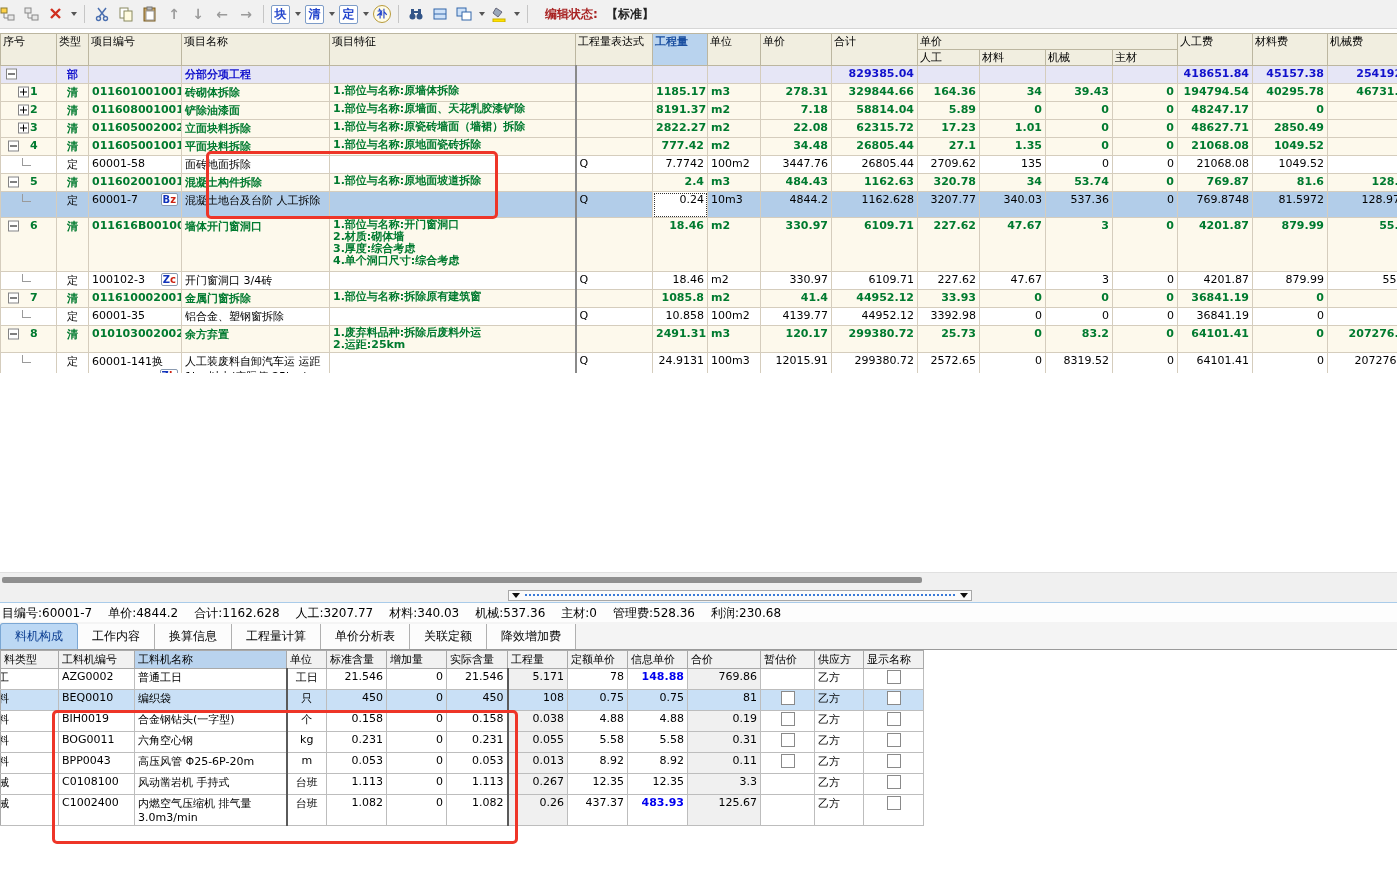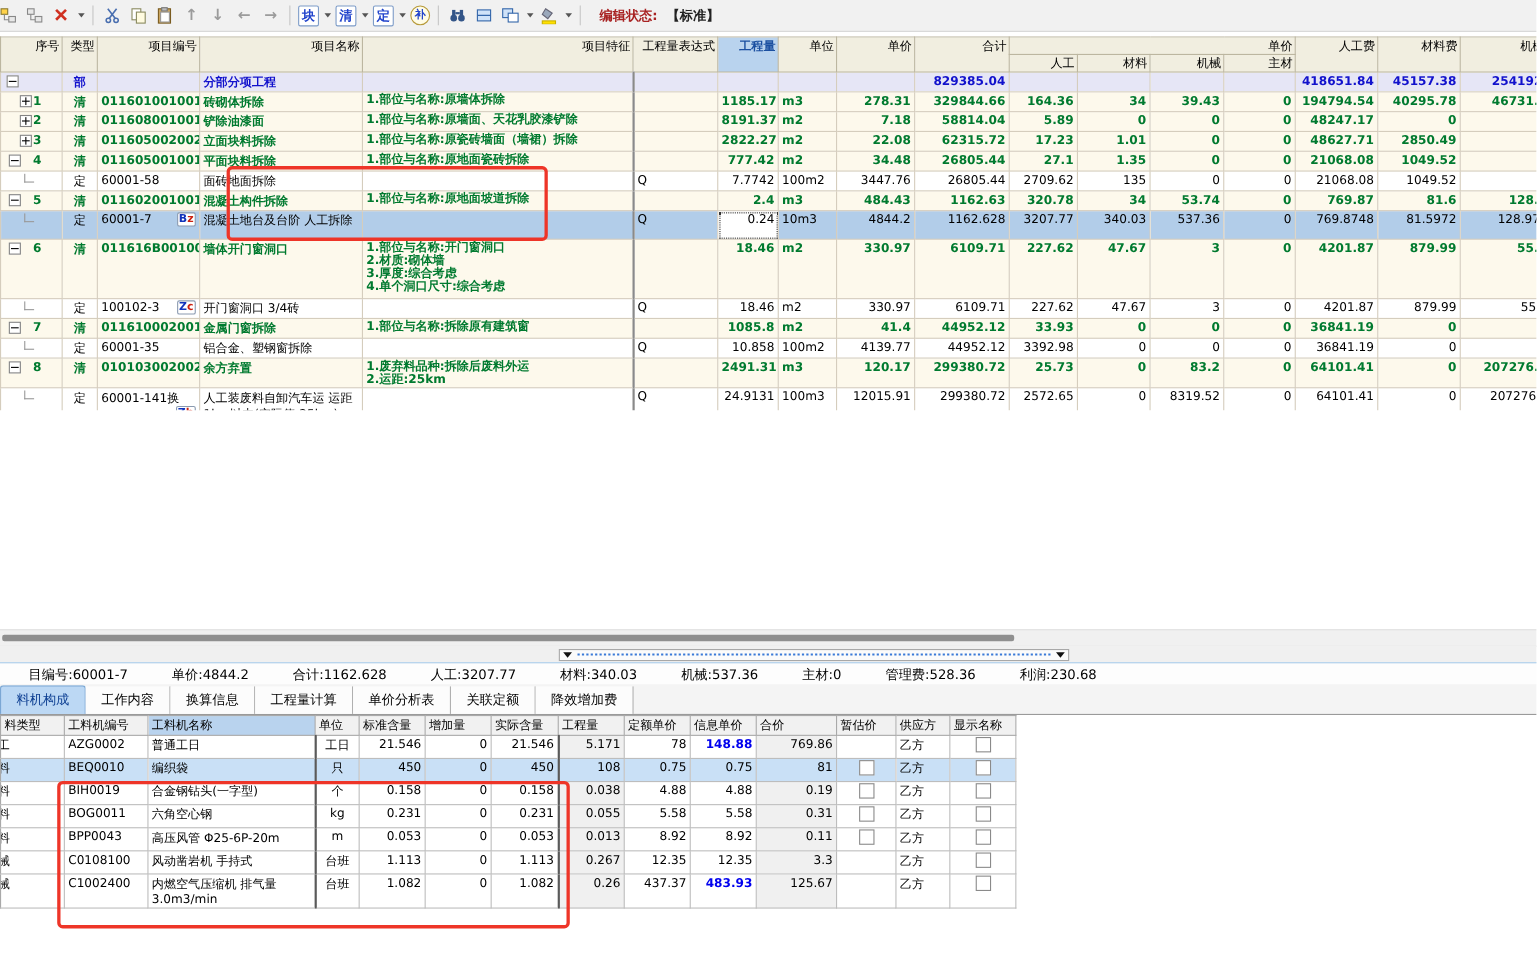--- a/index.html
+++ b/index.html
@@ -20,21 +20,21 @@
             color:#2244cc;font-size:10px;line-height:15px;text-align:center;font-weight:bold;}
   .estate{margin-left:10px;font-size:12px;font-weight:bold;}
   .estate .lab{color:#a82222;}
   .estate .val{color:#222;margin-left:4px;}
   
   table.grid{border-collapse:collapse;table-layout:fixed;}
   table.grid td,table.grid th{overflow:hidden;white-space:nowrap;padding:1px 3px;vertical-align:top;}
   
   .topwrap{position:absolute;top:33px;left:0;width:1397px;height:340px;overflow:hidden;}
   table.top{width:1417px;font-size:11px;}
-  table.top th{background:#f1eee0;border:1px solid #bcb6a0;font-weight:normal;text-align:right;padding:0 2px;}
+  table.top th{background:#f1eee0;border:1px solid #bcb6a0;font-weight:normal;text-align:left;padding:0 2px;}
   table.top th.sel{background:#b9d3ee;color:#1b4fa0;font-weight:bold;}
   table.top td{border-right:1px solid #d5cdbd;border-bottom:1px solid #d5cdbd;}
   table.top td:first-child{border-left:1px solid #d5cdbd;}
   tr.qing td{color:#007a2f;font-weight:bold;background:#fdf9ec;}
   tr.ding td{color:#000;background:#fff;}
   tr.section td{color:#1111cc;font-weight:bold;background:#e6e6f6;}
   tr.sel td{background:#b2cde9;color:#000;font-weight:normal;}
   td.num{text-align:right;}
   td.ctr{text-align:center;}
   td.expr{border-left:2px solid #8a8a8a !important;}
@@ -56,21 +56,21 @@
   .hthumb{position:absolute;left:2px;top:4px;width:920px;height:6px;background:#8f8f8f;border-radius:2px;}
   .splitrow{position:absolute;top:587px;left:0;width:1397px;height:15px;background:#f0f0f0;}
   .handle{position:absolute;left:508px;top:3px;width:462px;height:9px;background:#fbfbfb;border:1px solid #a8a8a8;}
   .handle .dots{position:absolute;left:16px;right:16px;top:3px;border-top:2px dotted #3a7ad8;}
   .handle::before,.handle::after{content:"";position:absolute;top:2px;width:0;height:0;
       border-left:4px solid transparent;border-right:4px solid transparent;border-top:5px solid #111;}
   .handle::before{left:3px;} .handle::after{right:3px;}
   
   .statusline{position:absolute;top:602px;left:0;width:1397px;height:20px;background:#fdfdfd;
               border-top:1px solid #a9cbe9;font-size:12px;display:flex;align-items:center;padding-left:2px;}
-  .statusline span{margin-right:16px;white-space:nowrap;margin-left:24px;}
+  .statusline span{margin-right:16px;white-space:nowrap;}
   .tabbar{position:absolute;top:622px;left:0;width:1397px;height:27px;background:#f4f4f4;
           border-bottom:1px solid #9a9a9a;display:flex;align-items:flex-end;font-size:12px;}
   .tab{padding:4px 14px;border-right:1px solid #b0b0b0;background:#fcfcfc;cursor:default;}
   .tab.active{background:#bcd8f4;color:#0b3d91;border:1px solid #7ba7d4;border-bottom:none;
               border-radius:3px 3px 0 0;margin-top:28px;}
   
   .botwrap{position:absolute;top:650px;left:0;width:1397px;height:185px;overflow:hidden;}
   table.bot{width:923px;font-size:11px;}
   table.bot th{background:#f1f1f1;border:1px solid #a9a9a9;font-weight:normal;text-align:left;padding:1px 3px;}
   table.bot th.sel{background:#b9d3ee;}

